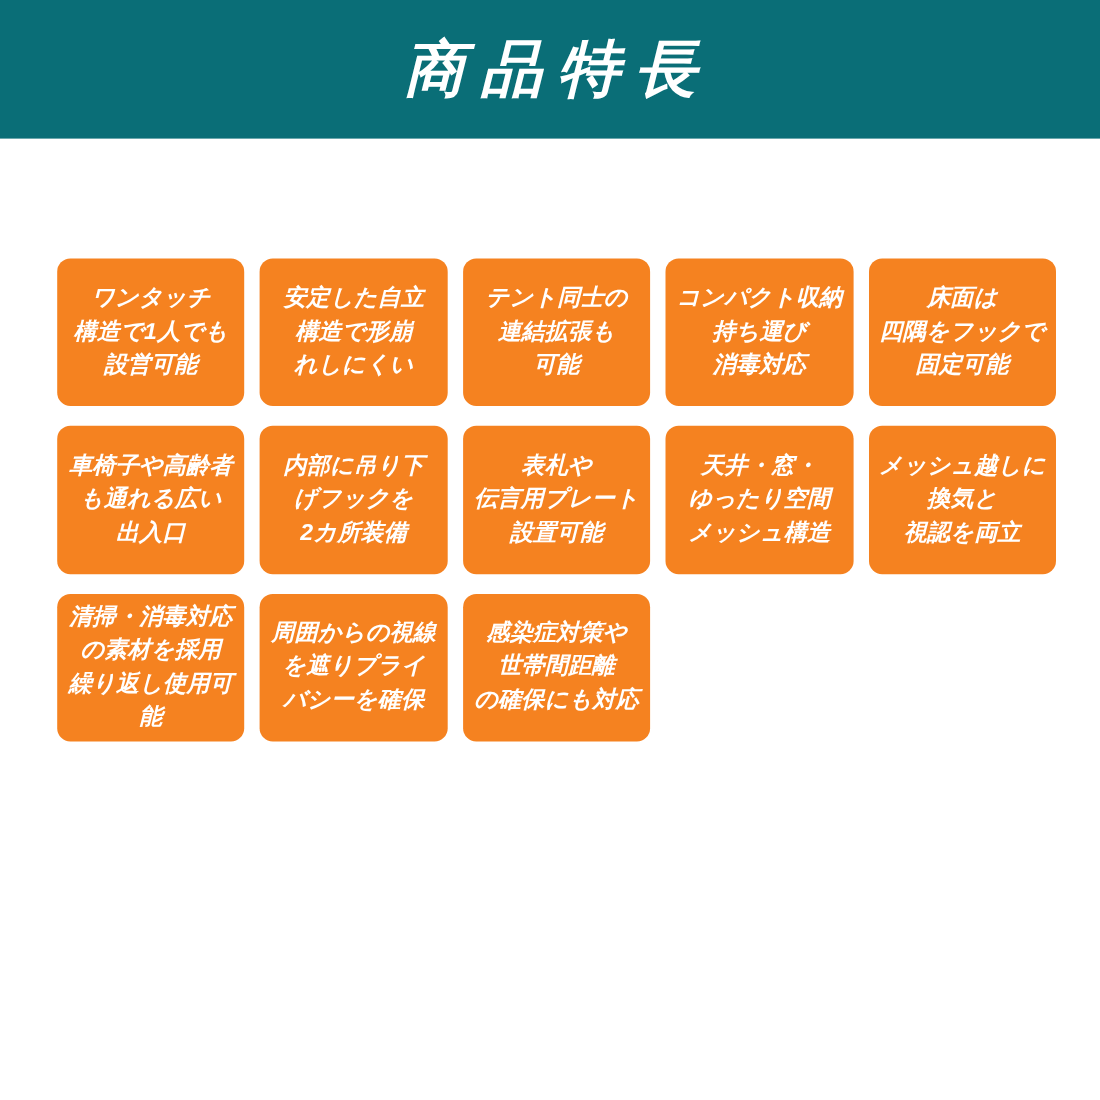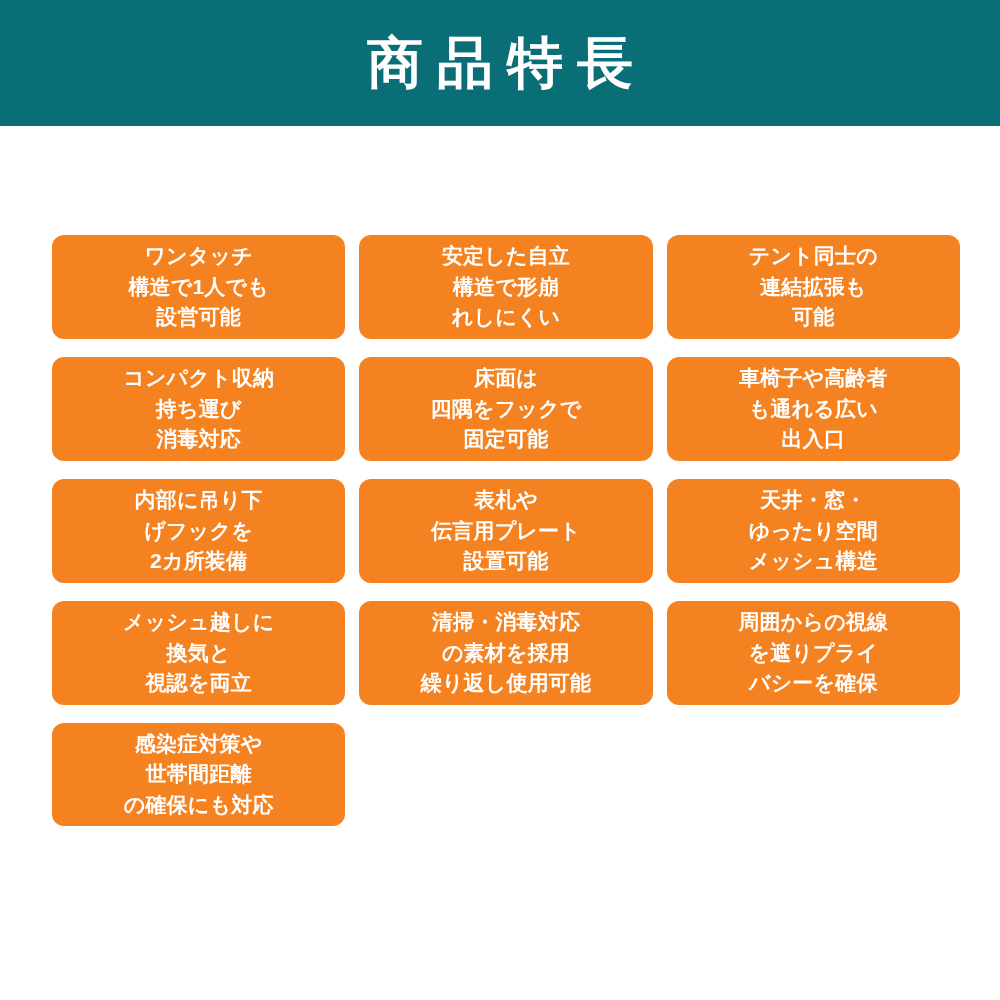--- a/index.html
+++ b/index.html
@@ -14,20 +14,21 @@
     overflow: hidden;
   }
 
   .page {
     position: relative;
     width: 1000px;
     height: 886px;
     box-sizing: border-box;
     display: flex;
     flex-direction: column;
+    font-style: italic;
   }
 
   
   .header-band {
     width: 100%;
     height: 126px;
     background: #0a6e77;
     display: flex;
     align-items: center;
     justify-content: center;
@@ -42,21 +43,21 @@
     line-height: 1;
     white-space: nowrap;
   }
 
   
   .features {
     flex: 1 1 auto;
     padding: 109px 40px 60px 40px;
     box-sizing: border-box;
     display: grid;
-    grid-template-columns: repeat(3, 1fr);
+    grid-template-columns: repeat(5, 1fr);
     grid-template-rows: repeat(4, 1fr);
     column-gap: 14px;
     row-gap: 18px;
     margin-left: 12px;
   }
 
   .card {
     background: #f58220;
     border-radius: 12px;
     color: #ffffff;

